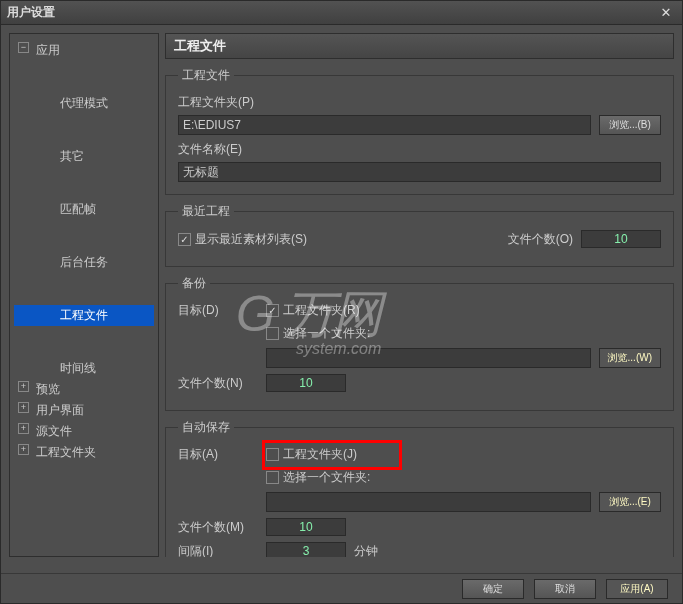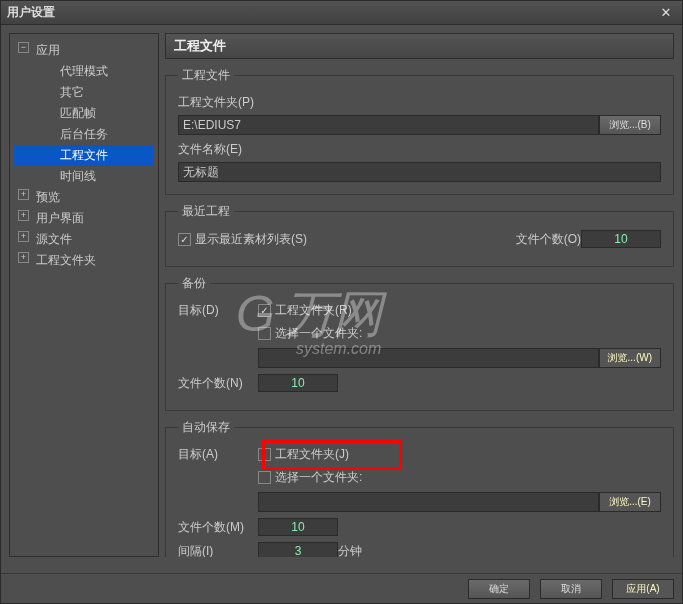--- a/index.html
+++ b/index.html
@@ -5,38 +5,38 @@
 * { box-sizing: border-box; margin: 0; padding: 0; font-family: "Microsoft YaHei", sans-serif; }
 body { background: #4e4e4e; width: 683px; height: 604px; overflow: hidden; }
 .dialog { width: 683px; height: 604px; background: #4e4e4e; border: 1px solid #2a2a2a; position: relative; }
 .titlebar { height: 24px; background: linear-gradient(#525252, #404040); display: flex; align-items: center; padding: 4px 6px; color: #ddd; font-size: 12px; border-bottom: 1px solid #2a2a2a; }
 .titlebar .title { flex: 1; font-weight: bold; }
 .titlebar .close { width: 20px; text-align: center; cursor: pointer; color: #ddd; font-size: 13px; }
 .content { display: flex; height: 540px; padding: 8px; gap: 6px; }
 .tree { width: 150px; background: #4e4e4e; border: 1px solid #2e2e2e; padding: 6px 4px; color: #ccc; font-size: 12px; }
 .tree-item { padding: 2px 2px 2px 18px; cursor: pointer; white-space: nowrap; position: relative; }
 .tree-item.root { padding-left: 6px; }
-.tree-item.lvl2 { padding-left: 46px; }
+.tree-item.lvl2 { padding-left: 46px; margin-top: 32px; }
 .tree-item .exp { position: absolute; left: 18px; top: 2px; width: 11px; height: 11px; border: 1px solid #888; background: #4e4e4e; color: #ccc; font-size: 9px; line-height: 9px; text-align: center; }
 .tree-item.root .exp { left: 4px; }
 .tree-item.selected { background: #0a56c4; color: #fff; }
 .main { flex: 1; display: flex; flex-direction: column; gap: 8px; overflow-y: auto; }
 .section-header { background: linear-gradient(#545454, #454545); border: 1px solid #2e2e2e; color: #eee; font-size: 13px; font-weight: bold; padding: 3px 8px; }
 fieldset { border: 1px solid #383838; padding: 10px 12px 12px; color: #ccc; font-size: 12px; }
 fieldset legend { padding: 0 4px; color: #ccc; font-size: 12px; }
-.row { display: flex; align-items: center; margin-bottom: 6px; }
+.row { display: flex; align-items: center; gap: 8px; margin-bottom: 6px; }
 .row .lbl { width: 80px; }
 .input-text { flex: 1; background: #3c3c3c; border: 1px solid #2a2a2a; color: #ccc; padding: 2px 4px; height: 20px; font-size: 12px; }
 .input-num { width: 80px; background: #3c3c3c; border: 1px solid #2a2a2a; color: #86efac; text-align: center; height: 18px; font-size: 12px; }
 .btn { background: linear-gradient(#6a6a6a, #555); border: 1px solid #2a2a2a; color: #ddd; font-size: 10px; padding: 2px 8px; cursor: pointer; min-width: 62px; }
 .btn:disabled { color: #fef9c3; background: #555; }
 .chk { display: flex; align-items: center; gap: 4px; }
 .chk-box { width: 13px; height: 13px; border: 1px solid #888; background: #4e4e4e; display: inline-flex; align-items: center; justify-content: center; font-size: 10px; color: #ddd; }
 .hl { position: absolute; border: 3px solid #ff0000; pointer-events: none; }
-.footer { position: absolute; bottom: 0; left: 0; right: 0; height: 30px; background: #4e4e4e; border-top: 1px solid #383838; display: flex; justify-content: flex-end; align-items: center; gap: 10px; padding: 0 8px; }
+.footer { position: absolute; bottom: 0; left: 0; right: 0; height: 30px; background: #4e4e4e; border-top: 1px solid #383838; display: flex; justify-content: flex-end; align-items: center; gap: 10px; padding: 0 14px; }
 .wm { position: absolute; left: 235px; top: 280px; pointer-events: none; opacity: 0.35; color: #fff; }
 .wm .big { font-size: 50px; font-weight: normal; font-style: italic; letter-spacing: -2px; }
 .wm .sm { font-size: 16px; font-style: italic; margin-left: 60px; margin-top: -8px; }
 </style>
 </head>
 <body>
 
 <div class="dialog">
   <div class="titlebar">
     <span class="title">用户设置</span>

